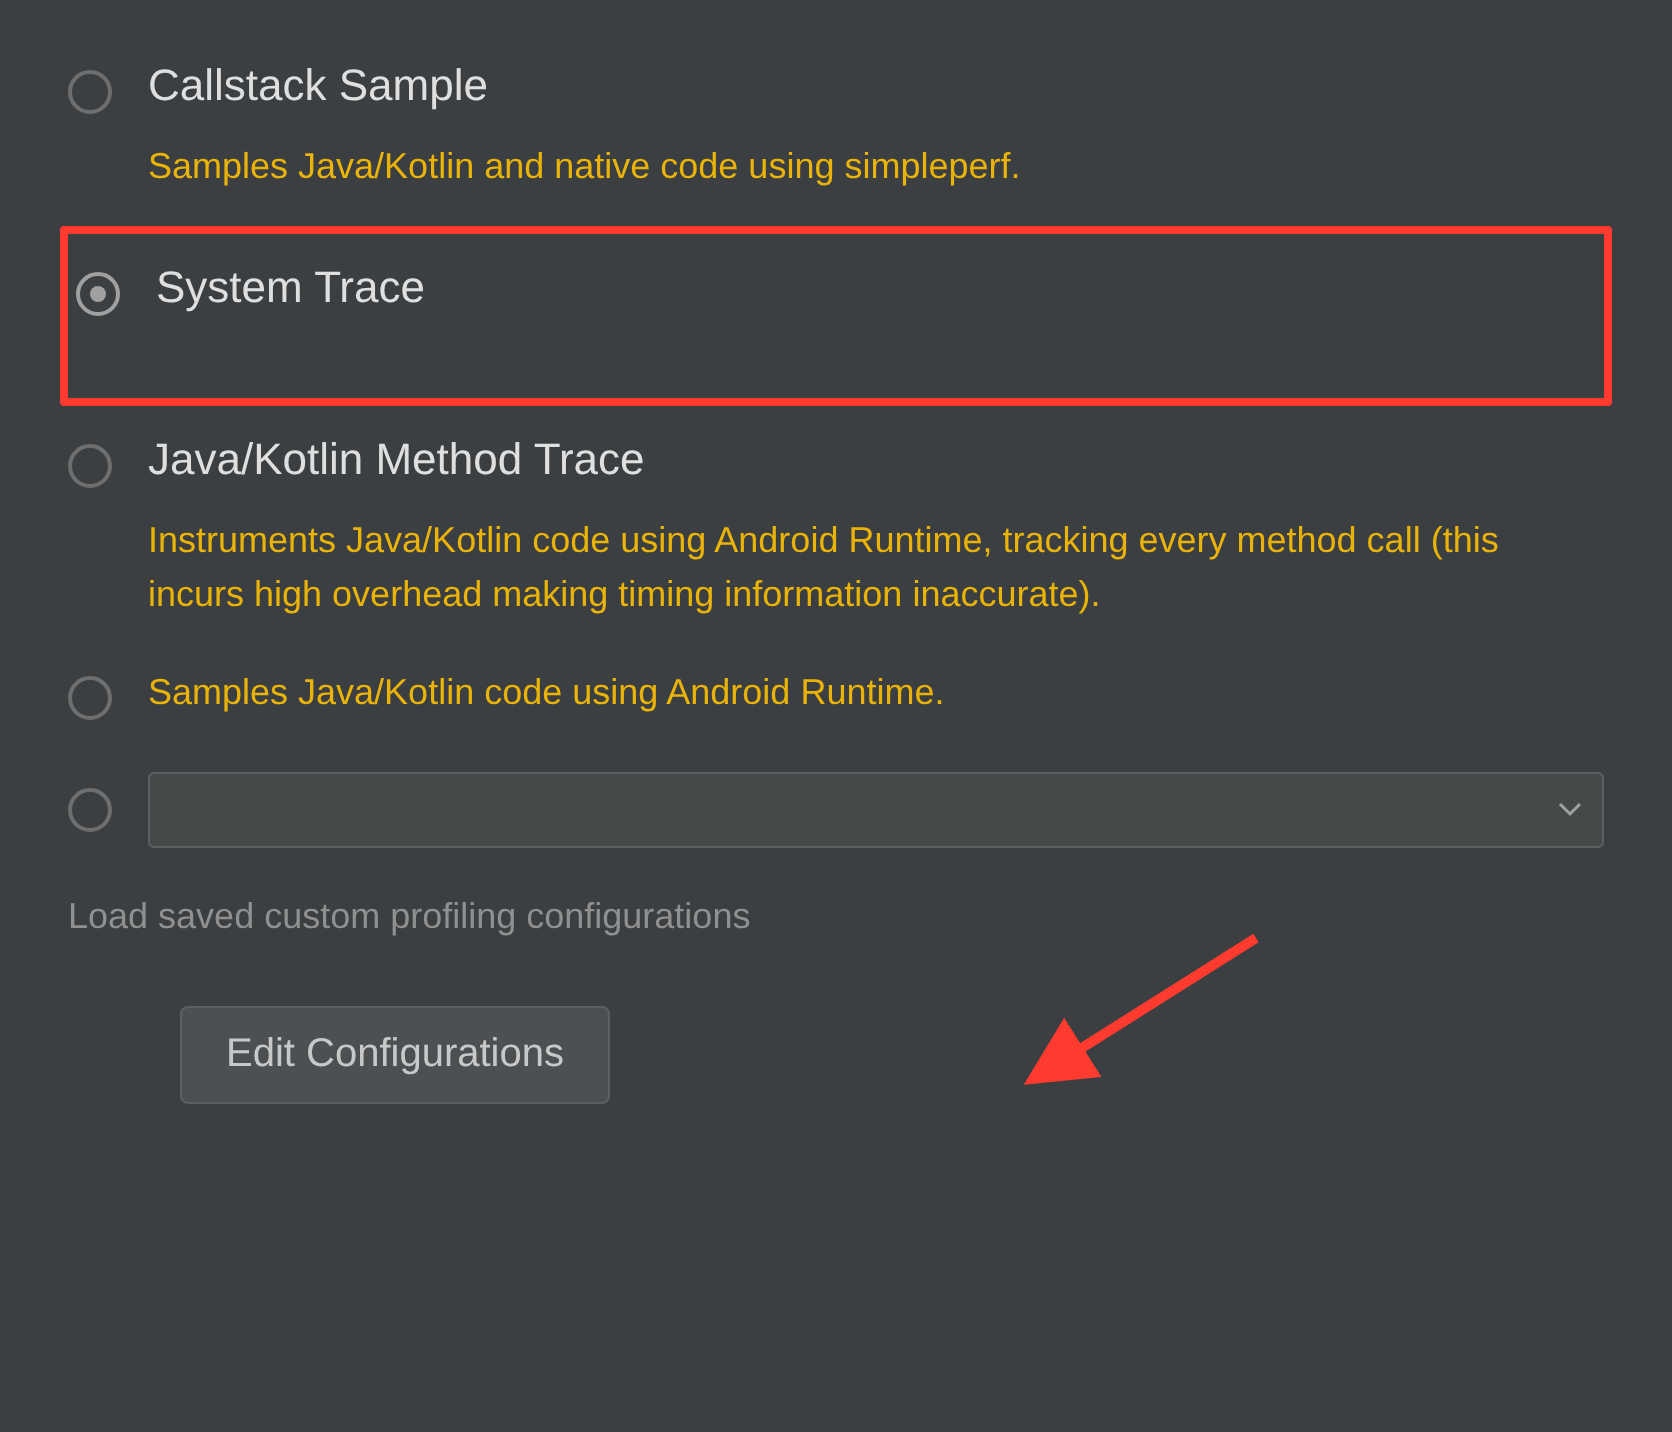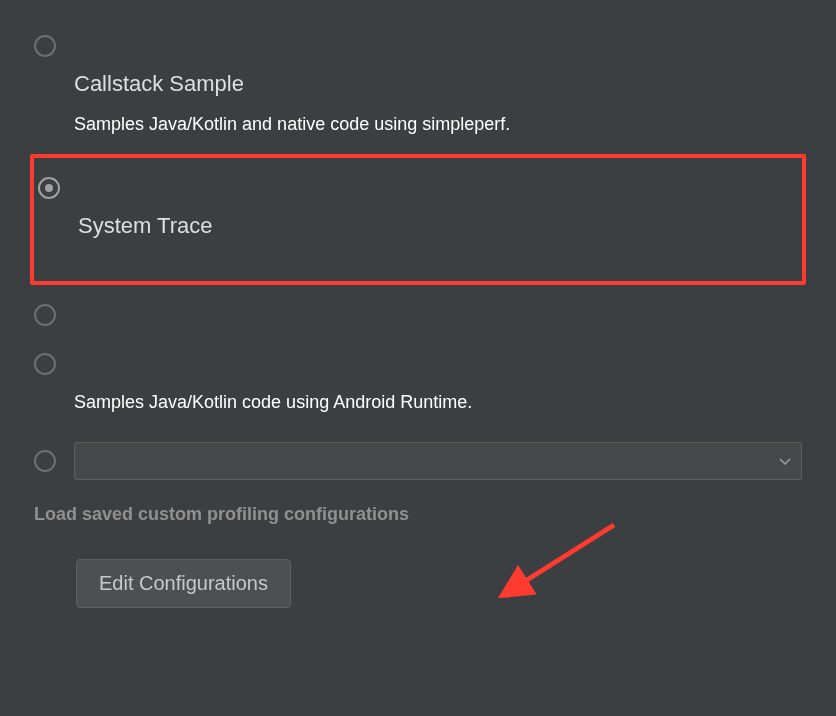--- a/index.html
+++ b/index.html
@@ -45,30 +45,29 @@
       border-color: #a0a0a0;
     }
     .radio-dot {
       width: 8px;
       height: 8px;
       border-radius: 50%;
       background-color: #a0a0a0;
     }
     .option-text {
       flex: 1;
-      margin-top: 41px;
     }
     .option-title {
       color: #dfdfdf;
       font-size: 22px;
       font-weight: 500;
       margin-bottom: 14px;
     }
     .option-desc {
-      color: #ffffff;
+      color: #eab308;
       font-size: 18px;
       line-height: 1.5;
     }
     .dropdown-row {
       display: flex;
       align-items: center;
       padding: 8px 4px;
       margin-top: 6px;
     }
     .dropdown {
@@ -85,27 +84,26 @@
       right: 10px;
       top: 50%;
       transform: translateY(-50%);
       color: #a0a0a0;
     }
     .help-text {
       color: #909090;
       font-size: 18px;
       margin-top: 16px;
       margin-left: 4px;
-      font-weight: bold;
     }
     .button-row {
       display: flex;
       gap: 14px;
       margin-top: 34px;
-      margin-left: 34px;
+      margin-left: 48px;
       position: relative;
       padding-left: 12px;
     }
     .btn {
       padding: 12px 22px;
       background-color: #4c5052;
       border: 1px solid #5e6060;
       border-radius: 4px;
       color: #c8c8c8;
       font-size: 20px;
@@ -134,20 +132,24 @@
   <div class="radio selected">
     <div class="radio-dot"></div>
   </div>
   <div class="option-text">
     <div class="option-title">System Trace</div>
   </div>
 </div>
 
 <div class="option-group">
   <div class="radio"></div>
+  <div class="option-text">
+    <div class="option-title">Java/Kotlin Method Trace</div>
+    <div class="option-desc">Instruments Java/Kotlin code using Android Runtime, tracking every method call (this incurs high overhead making timing information inaccurate).</div>
+  </div>
 </div>
 
 <div class="option-group">
   <div class="radio"></div>
   <div class="option-text">
     <div class="option-desc">Samples Java/Kotlin code using Android Runtime.</div>
   </div>
 </div>
 
 <div class="dropdown-row">

